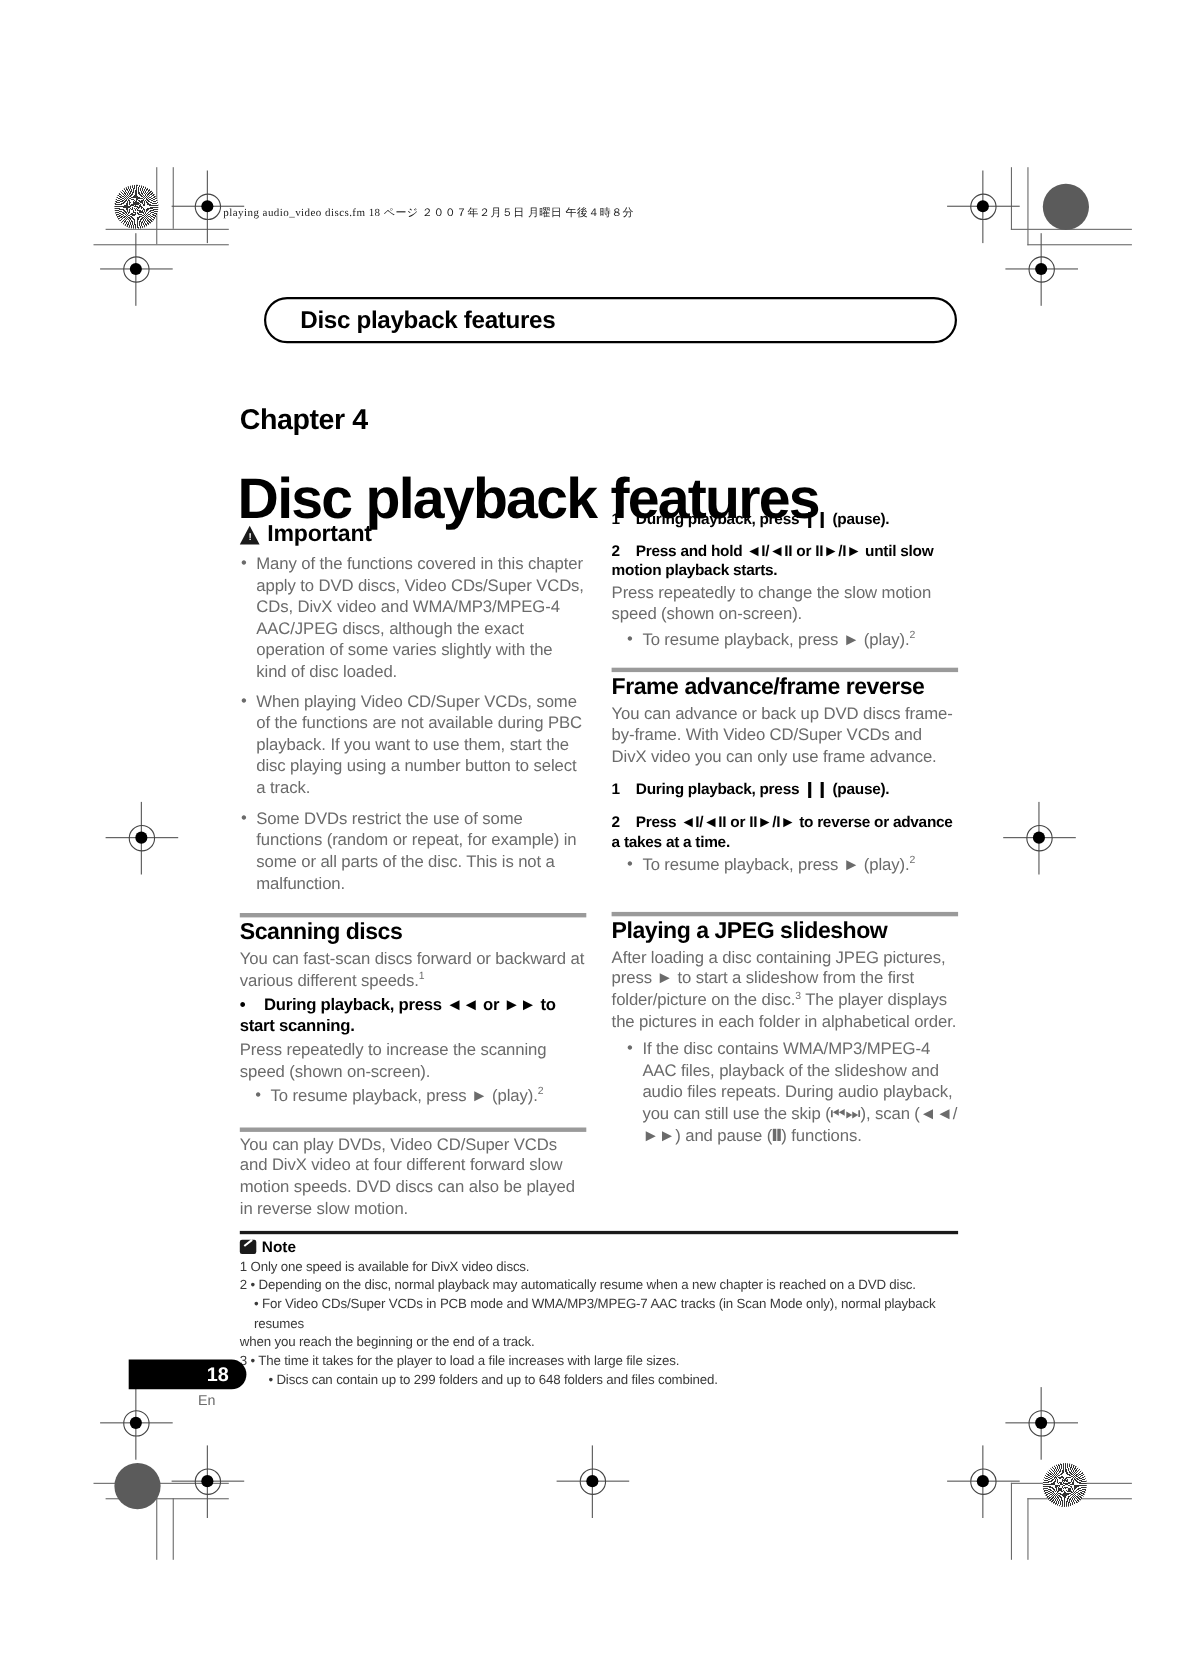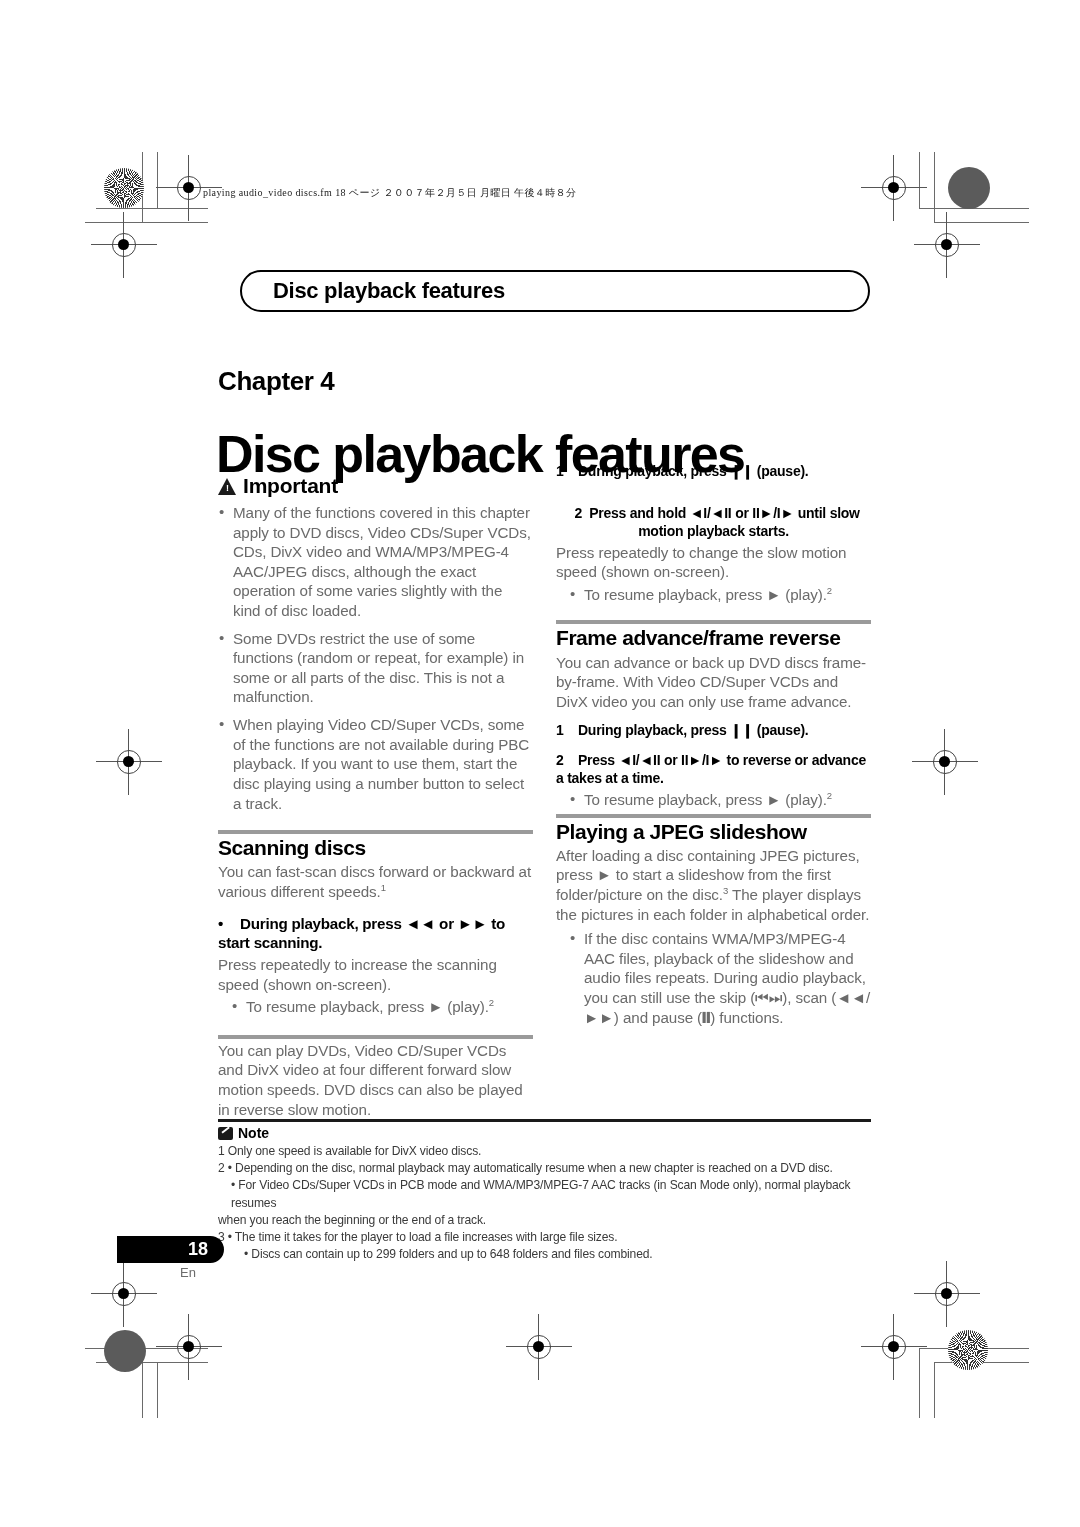--- a/index.html
+++ b/index.html
@@ -307,62 +307,62 @@
   <div class="imp-head">
     <span class="tri-icon">
       <span class="tri"></span>
         <span class="bang">!</span>
     </span>
     <span class="imp-label">Important</span>
   </div>
 
   <ul class="bullets">
     <li>Many of the functions covered in this chapter apply to DVD discs, Video CDs/Super VCDs, CDs, DivX video and WMA/MP3/MPEG-4 AAC/JPEG discs, although the exact operation of some varies slightly with the kind of disc loaded.</li>
+    <li>When playing Video CD/Super VCDs, some of the functions are not available during PBC playback. If you want to use them, start the disc playing using a number button to select a track.</li>
     <li>Some DVDs restrict the use of some functions (random or repeat, for example) in some or all parts of the disc. This is not a malfunction.</li>
-    <li>When playing Video CD/Super VCDs, some of the functions are not available during PBC playback. If you want to use them, start the disc playing using a number button to select a track.</li>
   </ul>
 
   <div style="margin-top:17px;">
     <div class="rule"></div>
     <h2 class="sect">Scanning discs</h2>
     <p class="body"><span>You can fast-scan discs forward or backward at various different speeds.</span><sup>1</sup></p>
-    <p class="step-bullet" style="margin-top:12px;"><span class="num">•</span><span>During playback, press ◄◄ or ►► to start scanning.</span></p>
+    <p class="step-bullet" style="margin-top:2px;"><span class="num">•</span><span>During playback, press ◄◄ or ►► to start scanning.</span></p>
     <p class="body">Press repeatedly to increase the scanning speed (shown on-screen).</p>
     <ul class="bullets indented" style="margin-top:3px;">
       <li><span>To resume playback, press ► (play).</span><sup>2</sup></li>
     </ul>
   </div>
 
   <div style="margin-top:18px;">
     <div class="rule"></div>
     <p class="body">You can play DVDs, Video CD/Super VCDs and DivX video at four different forward slow motion speeds. DVD discs can also be played in reverse slow motion.</p>
   </div>
 </div>
 
 <div class="col col-right">
 
   <p class="step"><span class="num">1</span><span>During playback, press ❙❙ (pause).</span></p>
-  <p class="step" style="margin-top:24px;text-align:center;"><span class="num">2</span><span>Press and hold ◄I/◄II or II►/I► until slow motion playback starts.</span></p>
+  <p class="step" style="margin-top:11px;"><span class="num">2</span><span>Press and hold ◄I/◄II or II►/I► until slow motion playback starts.</span></p>
   <p class="body">Press repeatedly to change the slow motion speed (shown on-screen).</p>
   <ul class="bullets indented" style="margin-top:3px;">
     <li><span>To resume playback, press ► (play).</span><sup>2</sup></li>
   </ul>
 
   <div style="margin-top:16px;">
     <div class="rule"></div>
     <h2 class="sect">Frame advance/frame reverse</h2>
     <p class="body">You can advance or back up DVD discs frame-by-frame. With Video CD/Super VCDs and DivX video you can only use frame advance.</p>
     <p class="step" style="margin-top:10px;"><span class="num">1</span><span>During playback, press ❙❙ (pause).</span></p>
     <p class="step" style="margin-top:11px;"><span class="num">2</span><span>Press ◄I/◄II or II►/I► to reverse or advance a takes at a time.</span></p>
     <ul class="bullets indented" style="margin-top:3px;">
       <li><span>To resume playback, press ► (play).</span><sup>2</sup></li>
     </ul>
   </div>
 
-  <div style="margin-top:4px;">
+  <div style="margin-top:32px;">
     <div class="rule"></div>
     <h2 class="sect">Playing a JPEG slideshow</h2>
     <p class="body"><span>After loading a disc containing JPEG pictures, press ► to start a slideshow from the first folder/picture on the disc.</span><sup>3</sup><span> The player displays the pictures in each folder in alphabetical order.</span></p>
     <ul class="bullets indented" style="margin-top:5px;">
       <li>If the disc contains WMA/MP3/MPEG-4 AAC files, playback of the slideshow and audio files repeats. During audio playback, you can still use the skip (⏮⏭), scan (◄◄/►►) and pause (❙❙) functions.</li>
     </ul>
   </div>
 </div>
 
 <div class="notes">

